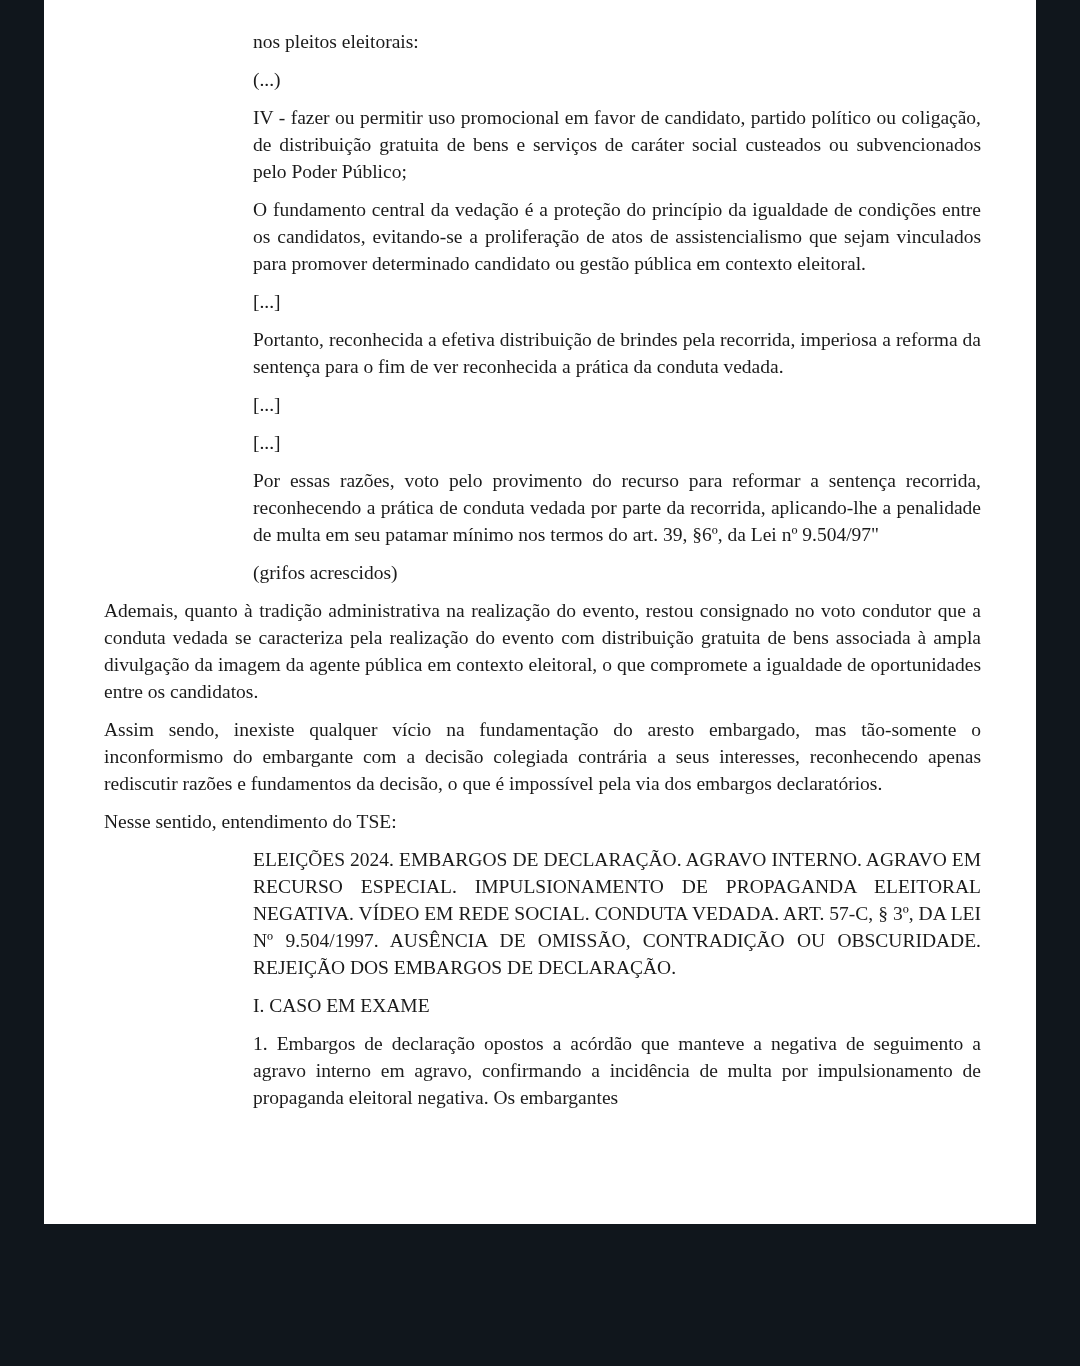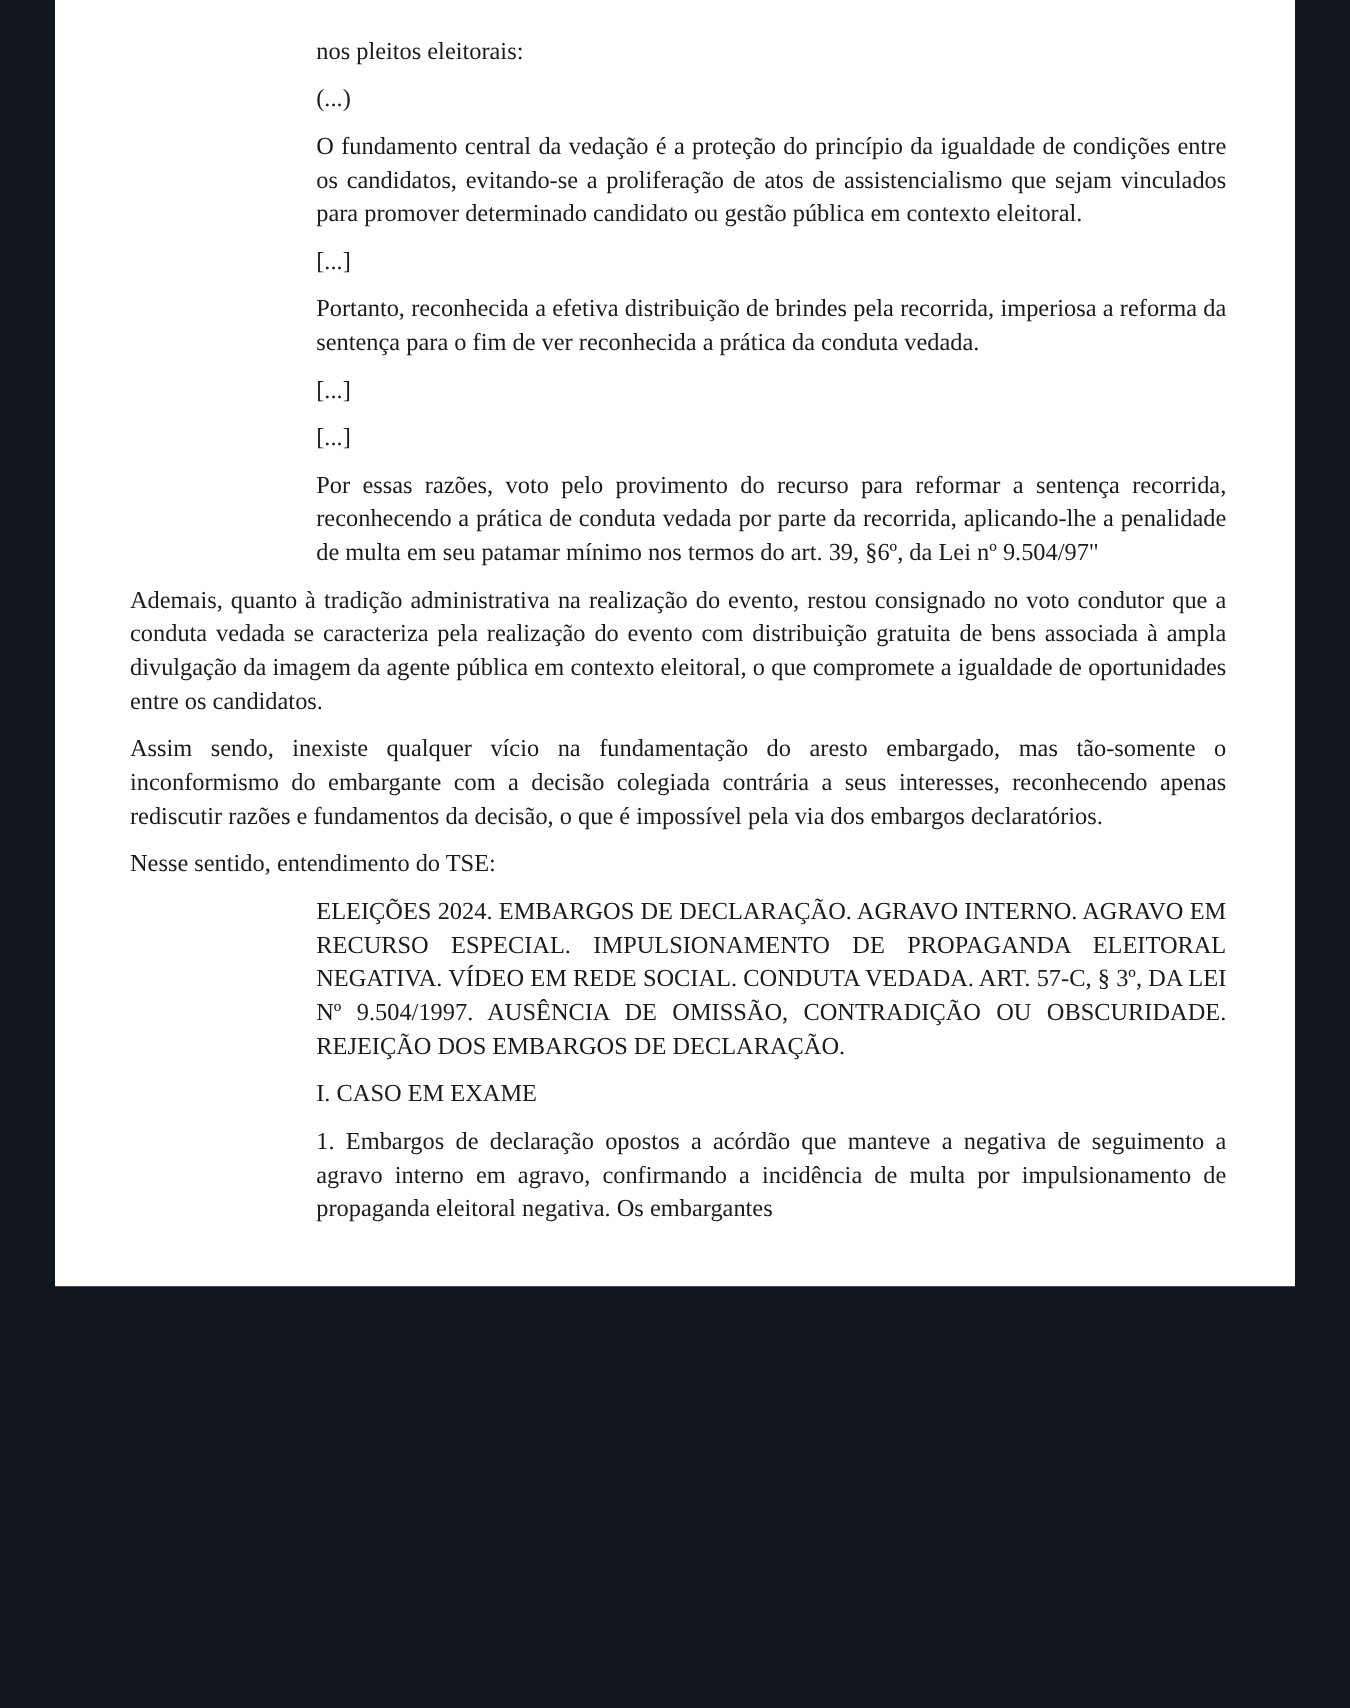--- a/index.html
+++ b/index.html
@@ -12,21 +12,21 @@
     background: #10161c;
     font-family: "Liberation Serif", "DejaVu Serif", serif;
     overflow: hidden;
     position: relative;
   }
   .paper {
     position: absolute;
     left: 44px;
     top: 0;
     width: 992px;
-    height: 1029px;
+    height: 1224px;
     background: #ffffff;
     box-sizing: border-box;
     padding: 28px 55px 0 60px;
     overflow: hidden;
     color: #1b1b1b;
   }
   .paper p {
     margin: 0 0 11px 0;
     font-size: 19.5px;
     line-height: 27px;
@@ -39,25 +39,27 @@
   .bold {
     font-weight: normal;
   }
 </style>
 </head>
 <body>
 
 <div class="paper">
   <p class="quote">nos pleitos eleitorais:</p>
   <p class="quote">(...)</p>
+  <p class="quote">IV - fazer ou permitir uso promocional em favor de candidato, partido político ou coligação, de distribuição gratuita de bens e serviços de caráter social custeados ou subvencionados pelo Poder Público;</p>
   <p class="quote bold">O fundamento central da vedação é a proteção do princípio da igualdade de condições entre os candidatos, evitando-se a proliferação de atos de assistencialismo que sejam vinculados para promover determinado candidato ou gestão pública em contexto eleitoral.</p>
   <p class="quote">[...]</p>
   <p class="quote">Portanto, reconhecida a efetiva distribuição de brindes pela recorrida, imperiosa a reforma da sentença para o fim de ver reconhecida a prática da conduta vedada.</p>
   <p class="quote">[...]</p>
   <p class="quote">[...]</p>
   <p class="quote">Por essas razões, voto pelo provimento do recurso para reformar a sentença recorrida, reconhecendo a prática de conduta vedada por parte da recorrida, aplicando-lhe a penalidade de multa em seu patamar mínimo nos termos do art. 39, §6º, da Lei nº 9.504/97"</p>
+  <p class="quote">(grifos acrescidos)</p>
   <p class="body-text">Ademais, quanto à tradição administrativa na realização do evento, restou consignado no voto condutor que a conduta vedada se caracteriza pela realização do evento com distribuição gratuita de bens associada à ampla divulgação da imagem da agente pública em contexto eleitoral, o que compromete a igualdade de oportunidades entre os candidatos.</p>
   <p class="body-text">Assim sendo, inexiste qualquer vício na fundamentação do aresto embargado, mas tão-somente o inconformismo do embargante com a decisão colegiada contrária a seus interesses, reconhecendo apenas rediscutir razões e fundamentos da decisão, o que é impossível pela via dos embargos declaratórios.</p>
   <p class="body-text">Nesse sentido, entendimento do TSE:</p>
   <p class="quote">ELEIÇÕES 2024. EMBARGOS DE DECLARAÇÃO. AGRAVO INTERNO. AGRAVO EM RECURSO ESPECIAL. IMPULSIONAMENTO DE PROPAGANDA ELEITORAL NEGATIVA. VÍDEO EM REDE SOCIAL. CONDUTA VEDADA. ART. 57-C, § 3º, DA LEI Nº 9.504/1997. AUSÊNCIA DE OMISSÃO, CONTRADIÇÃO OU OBSCURIDADE. REJEIÇÃO DOS EMBARGOS DE DECLARAÇÃO.</p>
   <p class="quote">I. CASO EM EXAME</p>
   <p class="quote">1. Embargos de declaração opostos a acórdão que manteve a negativa de seguimento a agravo interno em agravo, confirmando a incidência de multa por impulsionamento de propaganda eleitoral negativa. Os embargantes</p>
 </div>
 
 </body></html>

